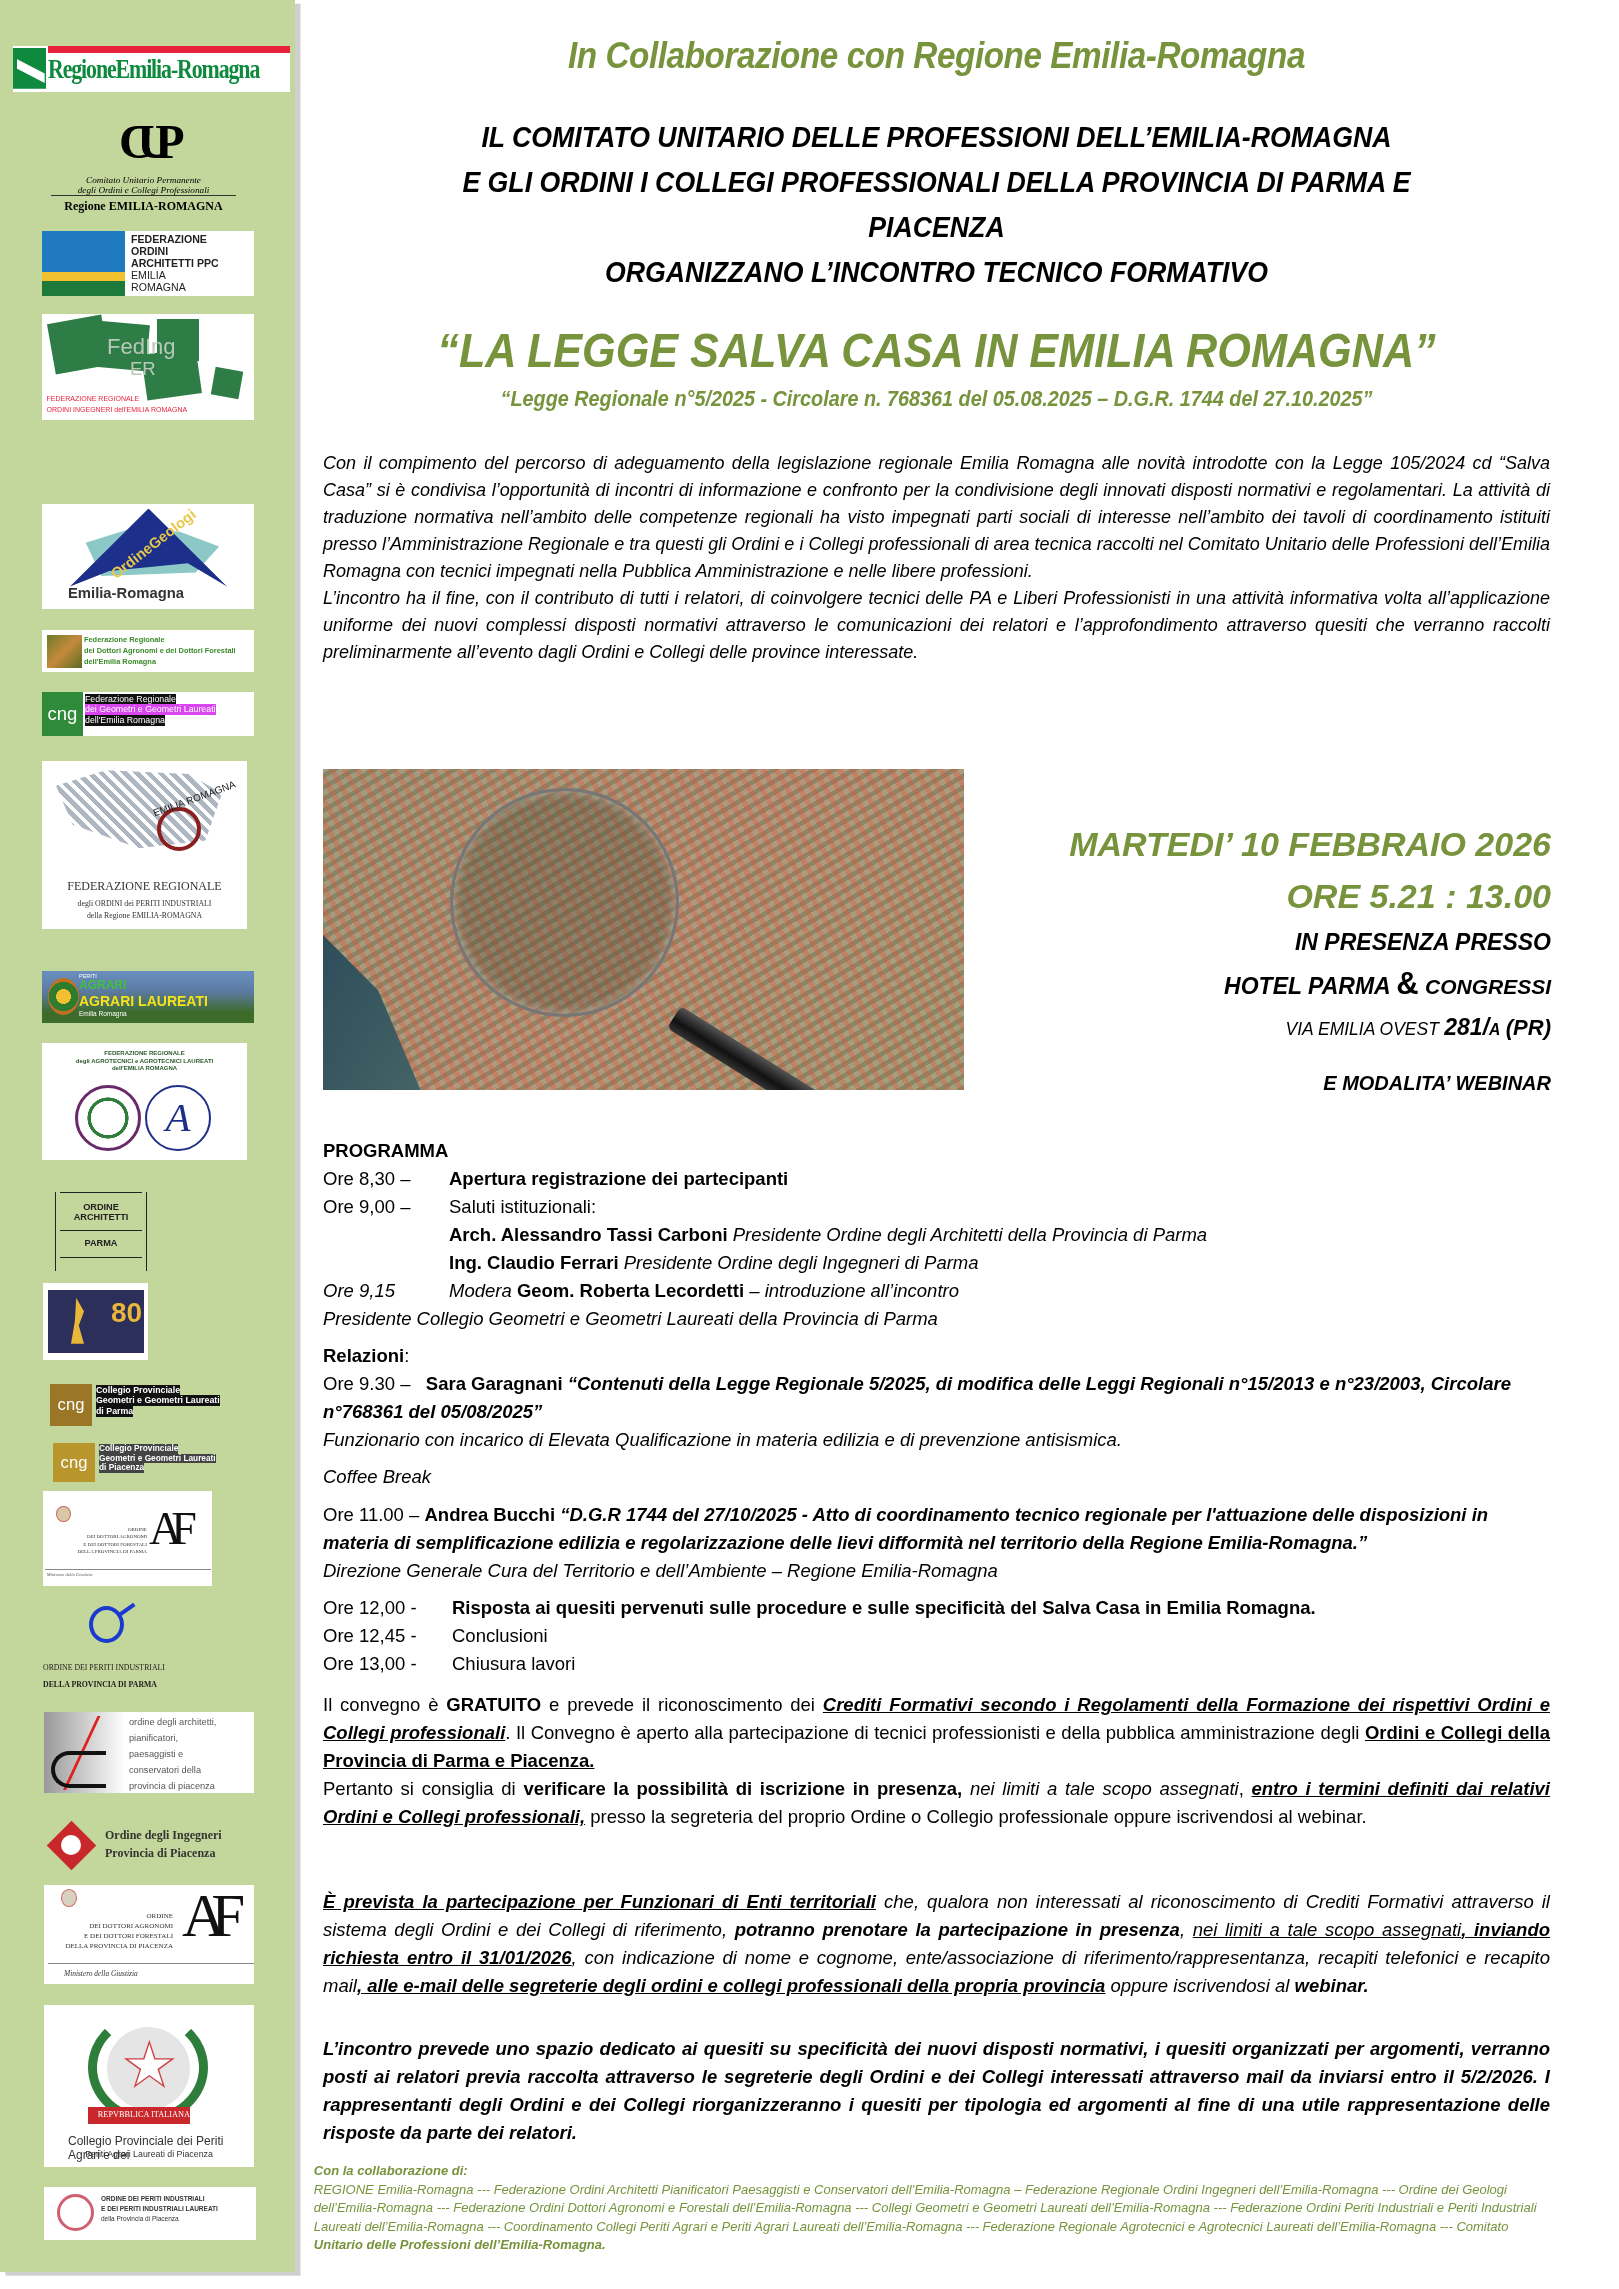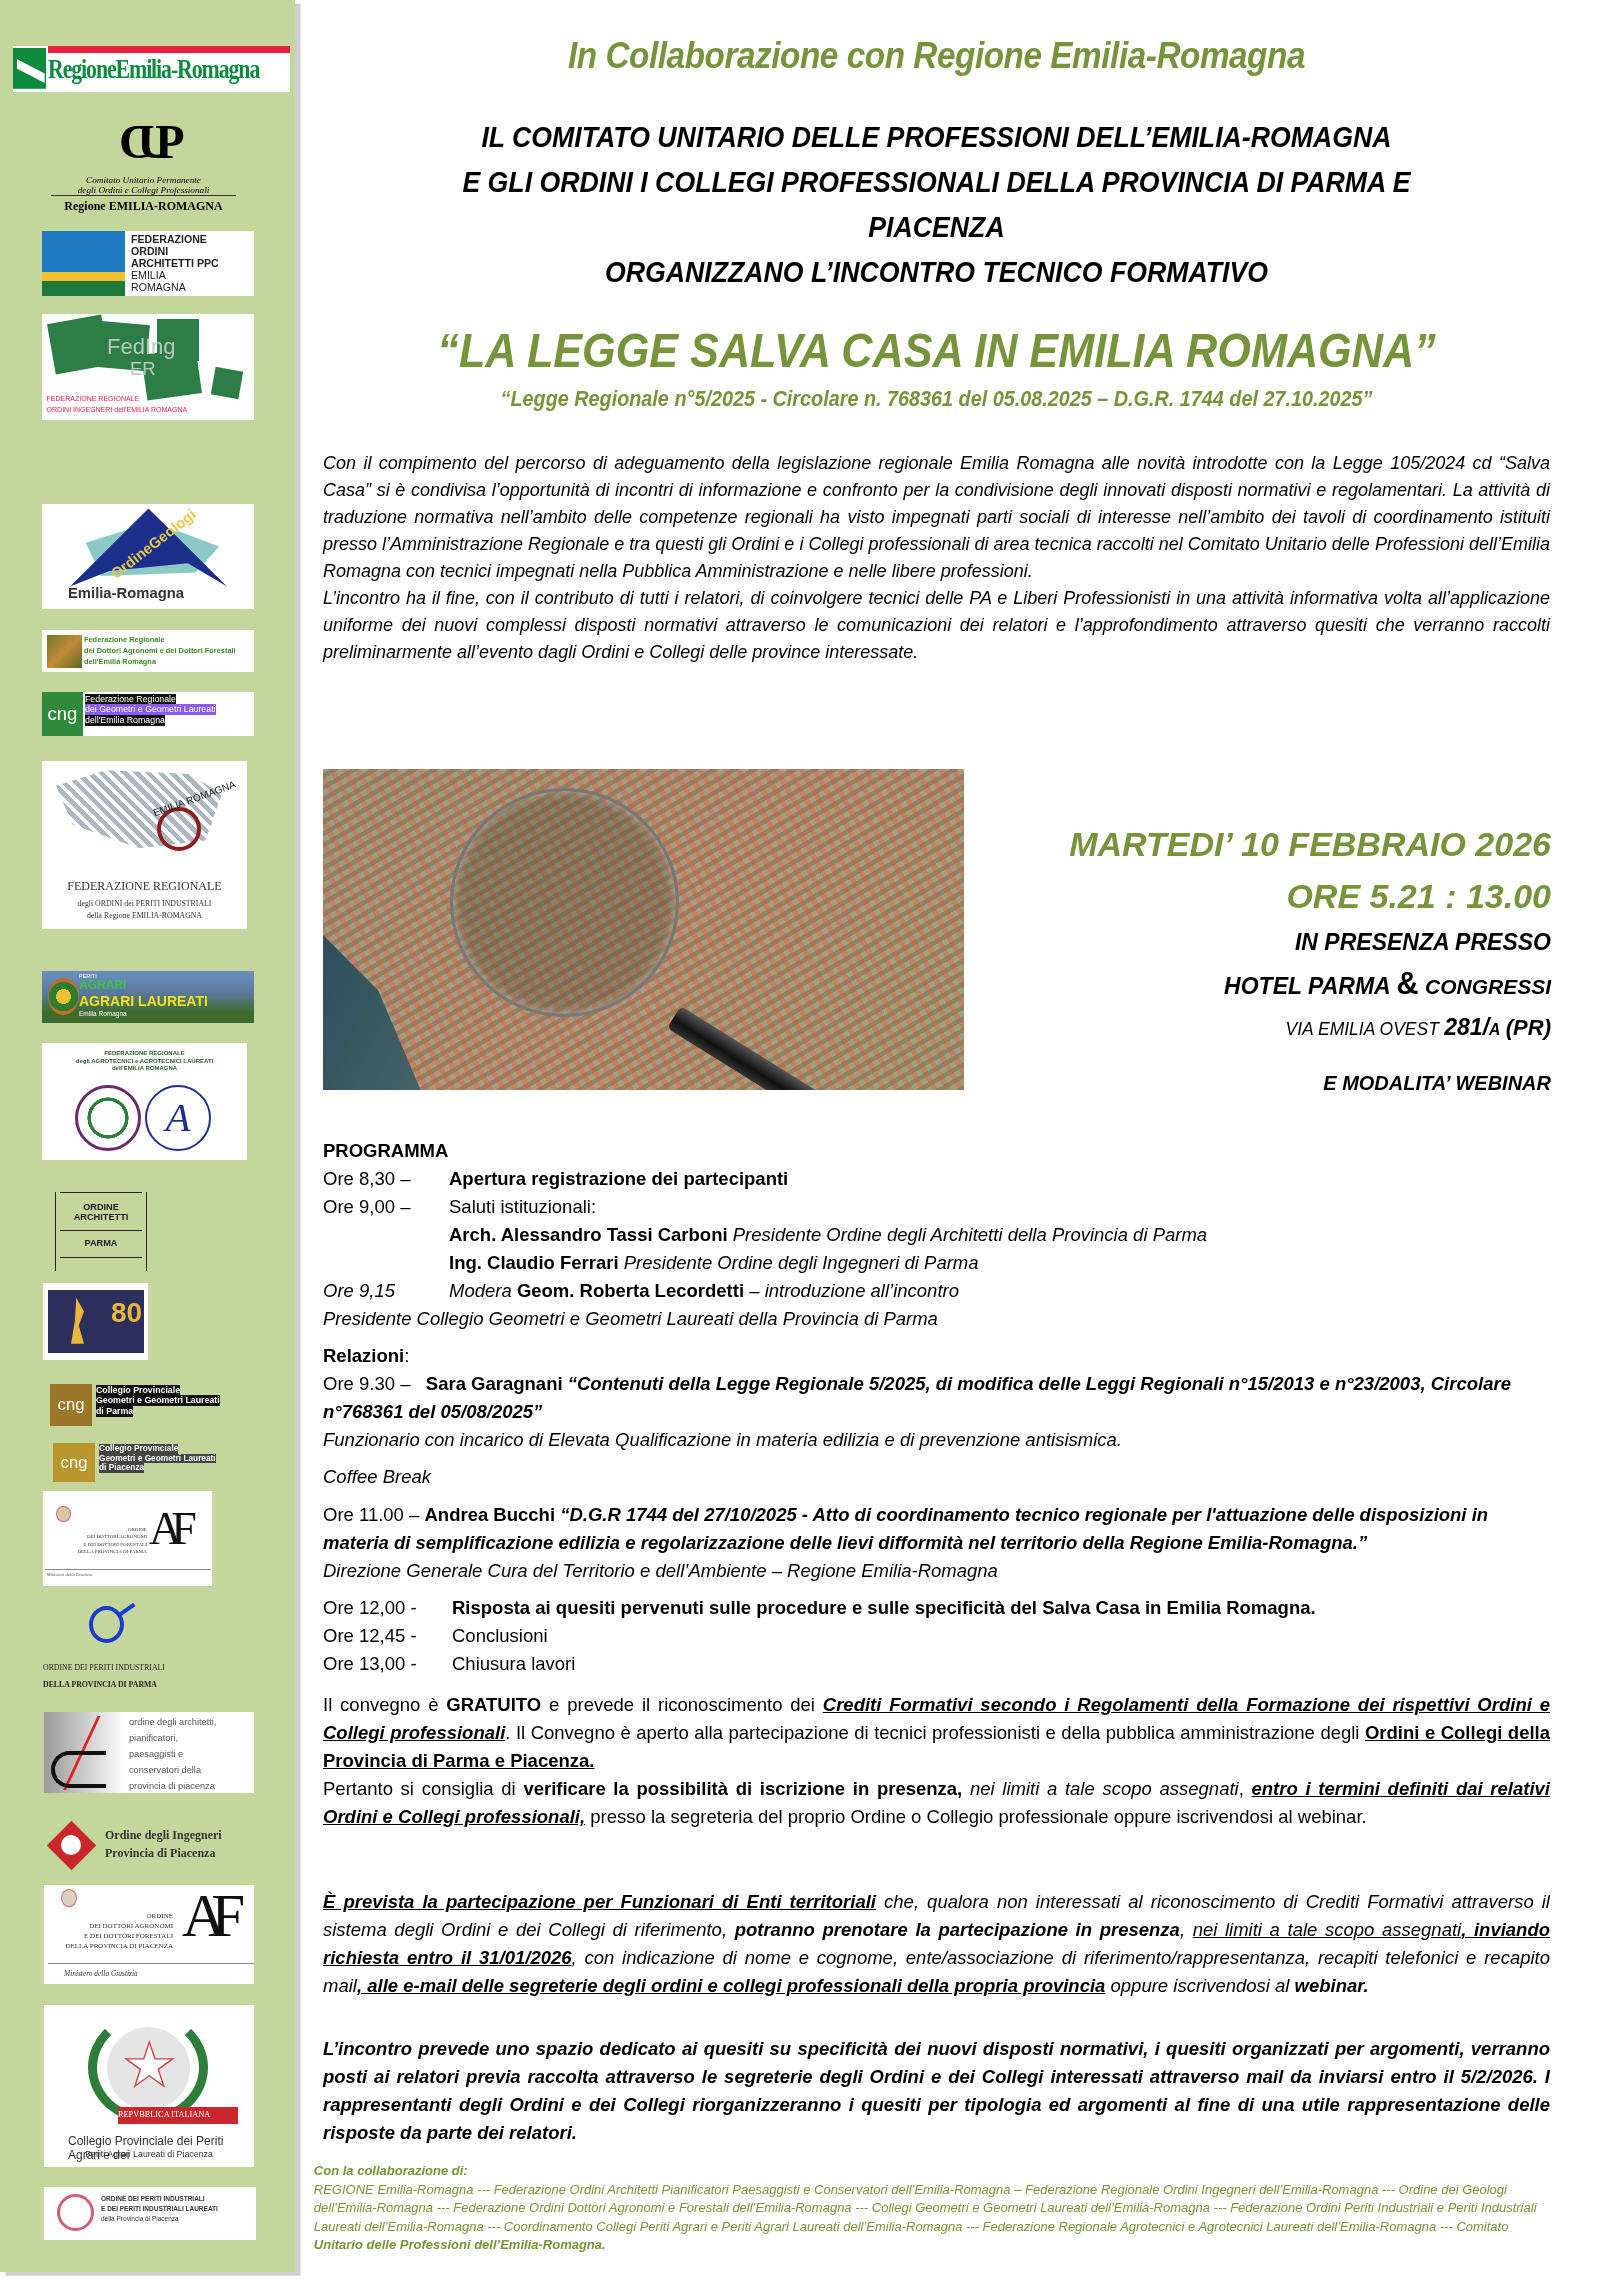--- a/index.html
+++ b/index.html
@@ -99,21 +99,21 @@
       <div>Federazione Regionale</div>
       <div>dei Dottori Agronomi e dei Dottori Forestali</div>
       <div>dell'Emilia Romagna</div>
     </div>
   </div>
 
   <div class="logo" style="left:42px;top:692px;width:212px;height:44px;">
     <div style="position:absolute;left:0;top:0;width:41px;height:44px;background:#2f8a3a;color:#fff;font-size:18.5px;text-align:center;line-height:44px;">cng</div>
     <div class="logo-text" style="position:absolute;left:43px;top:1.8px;font-size:8.8px;line-height:10.6px;color:#fff;">
       <div style="background:#111;display:inline-block;">Federazione Regionale</div><br>
-      <div style="background:#8b5cf6;display:inline-block;">dei Geometri e Geometri  Laureati</div><br>
+      <div style="background:#d946ef;display:inline-block;">dei Geometri e Geometri  Laureati</div><br>
       <div style="background:#111;display:inline-block;">dell'Emilia Romagna</div>
     </div>
   </div>
 
   <div class="logo" style="left:42px;top:761px;width:205px;height:168px;">
     <div style="position:absolute;left:14px;top:9.2px;width:166px;height:78px;background:repeating-linear-gradient(45deg,#9aa6b2 0 4.6px,#fff 4.6px 8.3px),repeating-linear-gradient(-45deg,#9aa6b2 0 4.6px,#fff 4.6px 8.3px);clip-path:polygon(0 20%,30% 0,80% 5%,100% 30%,90% 90%,50% 100%,10% 70%);opacity:0.8;"></div>
     <div style="position:absolute;left:115px;top:46px;width:44px;height:44px;border:4.6px solid #8b1f1f;border-radius:50%;"></div>
     <div style="position:absolute;left:109px;top:32px;font-size:10px;color:#222;transform:rotate(-20deg);">EMILIA ROMAGNA</div>
     <div class="serif" style="position:absolute;left:0;top:118px;width:205px;text-align:center;font-size:12px;color:#333;">FEDERAZIONE REGIONALE</div>
     <div class="serif" style="position:absolute;left:0;top:138px;width:205px;text-align:center;font-size:7.8px;color:#333;">degli ORDINI dei PERITI INDUSTRIALI</div>
@@ -221,21 +221,21 @@
     </div>
     <div class="serif" style="position:absolute;left:138px;top:-3.7px;font-size:61px;letter-spacing:-14.8px;color:#111;">AF</div>
     <div style="position:absolute;left:3.7px;top:78px;width:207px;border-top:0.9px solid #888;"></div>
     <div class="serif" style="position:absolute;left:20px;top:84px;font-size:7.4px;font-style:italic;color:#333;">Ministero della Giustizia</div>
   </div>
 
   <div class="logo" style="left:44px;top:2005px;width:210px;height:162px;">
     <div style="position:absolute;left:44px;top:7.4px;width:120px;height:111px;border:9.2px solid #2f7d3a;border-top-color:transparent;border-radius:50%;"></div>
     <div style="position:absolute;left:63px;top:22px;width:83px;height:83px;border-radius:50%;background:#e5e5e5;"></div>
     <div style="position:absolute;left:78px;top:29.5px;font-size:61px;line-height:61px;color:#fff;-webkit-text-stroke:1.4px #c44;">★</div>
-    <div class="serif" style="position:absolute;left:44px;top:102px;width:120px;height:16.6px;background:#c8282c;color:#fff;font-size:8.3px;text-align:left;line-height:16.6px;margin-left:30px;">REPVBBLICA ITALIANA</div>
+    <div class="serif" style="position:absolute;left:44px;top:102px;width:102px;height:16.6px;background:#c8282c;color:#fff;font-size:8.3px;text-align:right;line-height:16.6px;">REPVBBLICA ITALIANA</div>
     <div style="position:absolute;left:0;top:129px;width:210px;text-align:left;font-size:12px;color:#333;padding-left:24px;">Collegio Provinciale dei Periti Agrari e dei</div>
     <div style="position:absolute;left:0;top:144px;width:210px;text-align:center;font-size:8.8px;color:#333;">Periti Agrari Laureati di Piacenza</div>
   </div>
 
   <div class="logo" style="left:44px;top:2187px;width:212px;height:53px;">
     <div style="position:absolute;left:13px;top:7.4px;width:37px;height:37px;border:3.7px solid #d06070;border-radius:50%;"></div>
     <div style="position:absolute;left:57px;top:7.4px;font-size:6.5px;line-height:10px;color:#333;">
       <div class="b">ORDINE DEI PERITI INDUSTRIALI</div>
       <div class="b">E DEI PERITI INDUSTRIALI LAUREATI</div>
       <div>della Provincia di Piacenza</div>

